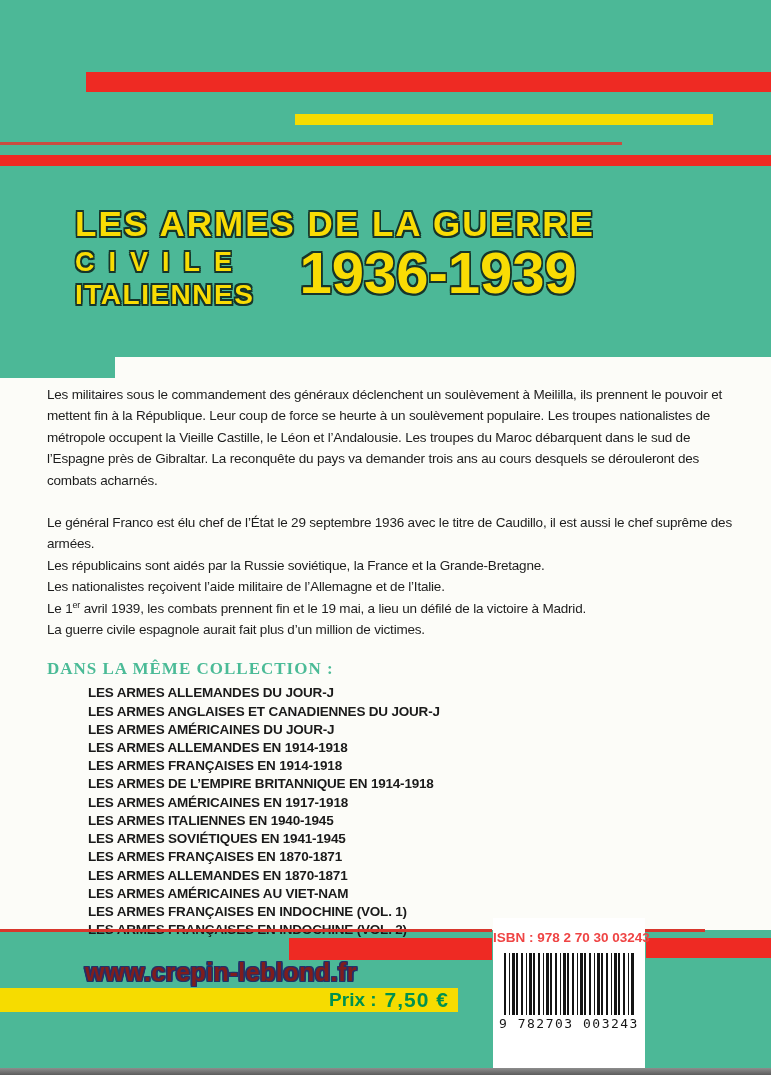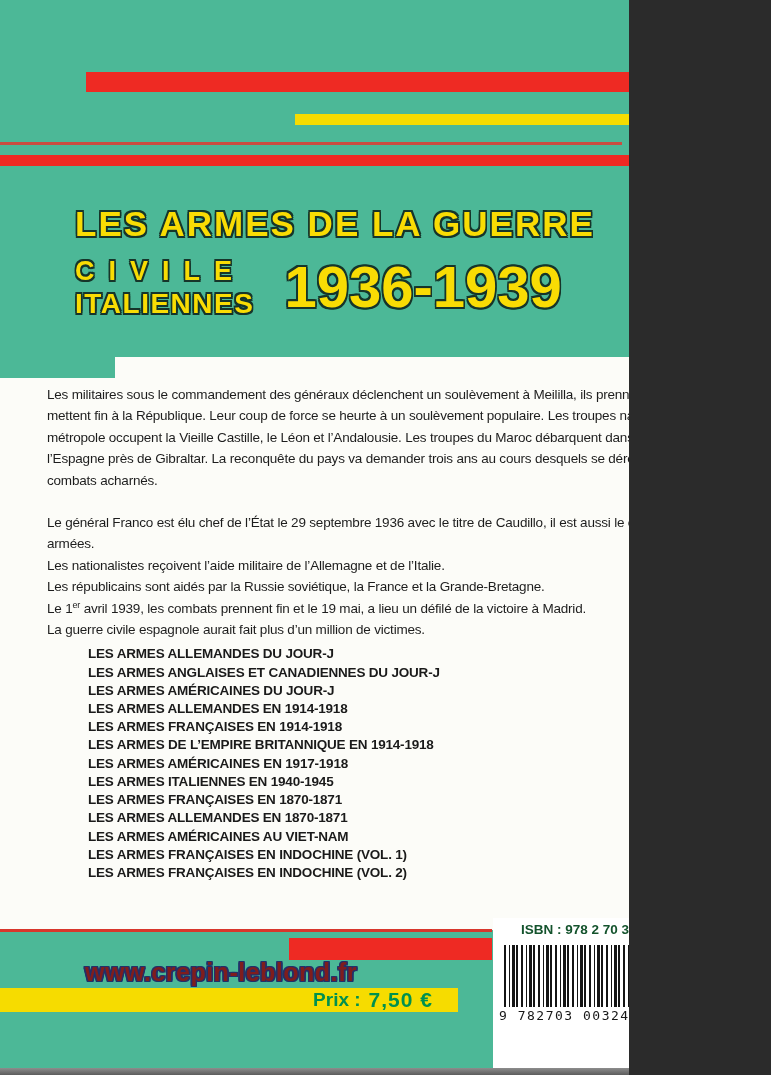--- a/index.html
+++ b/index.html
@@ -1,17 +1,17 @@
 <!DOCTYPE html>
 <html><head>
 <meta charset="utf-8">
 <style>
   html,body { margin:0; padding:0; background:#2b2b2b; }
   .page {
-    position:relative; width:629px; height:1075px; overflow:hidden;
+    position:relative; width:771px; height:1075px; overflow:hidden;
     background:#4cb897;
     font-family:"Liberation Sans", sans-serif;
     text-decoration:underline;
   }
 
   
   .bar { position:absolute; }
   .red-bar-1   { left:86px;  top:72px;  width:685px; height:20px; background:#ee2a23; }
   .yellow-bar-top { left:295px; top:114px; width:418px; height:11px; background:#f6dc00; }
   .red-line-thin-top { left:0; top:142px; width:622px; height:3px; background:#e03a30; opacity:.85; }
@@ -20,21 +20,21 @@
   
   .title-block { position:absolute; left:75px; top:204px; color:#f9dc04; }
   .ttl-outline {
     text-shadow:
       -1.6px -1.6px 0 #16352a, 1.6px -1.6px 0 #16352a,
       -1.6px  1.6px 0 #16352a, 1.6px  1.6px 0 #16352a,
       -1.6px  0 0 #16352a, 1.6px 0 0 #16352a,
       0 -1.6px 0 #16352a, 0 1.6px 0 #16352a;
   }
   .title-line1 { font-size:35px; font-weight:bold; letter-spacing:2px; white-space:nowrap; }
-  .title-row2  { display:flex; align-items:flex-end; margin-top:12px; }
+  .title-row2  { display:flex; align-items:flex-start; margin-top:3px;gap:15px; }
   .title-col-left { display:flex; flex-direction:column; }
   .title-civile    { font-size:27px; font-weight:bold; letter-spacing:14px; white-space:nowrap; }
   .title-espagnole { font-size:28px; font-weight:bold; letter-spacing:1.5px; margin-top:1px; white-space:nowrap; }
   .title-years { font-size:58px; font-weight:bold; letter-spacing:0px; margin-left:30px; margin-top:-8px; white-space:nowrap; }
 
   
   .content-area {
     position:absolute; left:0; top:357px; width:771px; height:573px;
     background:#fcfcf8; color:#1d1d1d;
   }
@@ -72,33 +72,33 @@
     text-shadow:
       -1.4px -1.4px 0 #233069, 1.4px -1.4px 0 #233069,
       -1.4px  1.4px 0 #233069, 1.4px  1.4px 0 #233069,
       -1.4px  0 0 #233069, 1.4px 0 0 #233069,
       0 -1.4px 0 #233069, 0 1.4px 0 #233069;
   }
 
   .price-bar {
     position:absolute; left:0; top:988px; width:458px; height:24px;
     background:#f6dc00; display:flex; align-items:center; justify-content:flex-end;
-    padding-right:25px; box-sizing:border-box;
+    padding-right:9px; box-sizing:border-box;
   }
   .price-label { color:#00914f; font-weight:bold; font-size:19px; margin-right:8px; }
   .price-value { color:#00914f; font-weight:bold; font-size:21px; letter-spacing:1px; }
 
   
   .isbn-box {
     position:absolute; left:493px; top:918px; width:152px; height:150px;
     background:#ffffff; text-align:center;
   }
   .isbn-text {
-    margin-top:4px; font-size:13.5px; font-weight:bold; color:#14532d;
-    letter-spacing:0px; white-space:nowrap;padding-left:28px;
+    margin-top:12px; font-size:13.5px; font-weight:bold; color:#ef4444;
+    letter-spacing:0px; white-space:nowrap;
   }
   .barcode {
     margin:8px auto 0 auto; width:130px; height:62px;
     background-image: repeating-linear-gradient(90deg,
       #141414 0px, #141414 2px,
       #ffffff 2px, #ffffff 5px,
       #141414 5px, #141414 6px,
       #ffffff 6px, #ffffff 8px,
       #141414 8px, #141414 11px,
       #ffffff 11px, #ffffff 12px,
@@ -136,36 +136,38 @@
 
   <div class="content-area">
     <div class="green-step"></div>
     <div class="text-col">
 
 
       <p class="para body-text">Les militaires sous le commandement des généraux déclenchent un soulèvement à Meililla, ils prennent le pouvoir et mettent fin à la République. Leur coup de force se heurte à un soulèvement populaire. Les troupes nationalistes de métropole occupent la Vieille Castille, le Léon et l’Andalousie. Les troupes du Maroc débarquent dans le sud de l’Espagne près de Gibraltar. La reconquête du pays va demander trois ans au cours desquels se dérouleront des combats acharnés.</p>
 
       <div class="para body-text para3">
         <p>Le général Franco est élu chef de l’État le 29 septembre 1936 avec le titre de Caudillo, il est aussi le chef suprême des armées.</p>
+        <p>Les républicains sont aidés par la Russie soviétique, la France et la Grande-Bretagne.</p>
         <p>Les nationalistes reçoivent l’aide militaire de l’Allemagne et de l’Italie.</p>
-        <p>Les républicains sont aidés par la Russie soviétique, la France et la Grande-Bretagne.</p>
         <p><span>Le 1</span><sup>er</sup><span> avril 1939, les combats prennent fin et le 19 mai, a lieu un défilé de la victoire à Madrid.</span></p>
         <p>La guerre civile espagnole aurait fait plus d’un million de victimes.</p>
       </div>
 
+      <div class="collection-heading">DANS LA MÊME COLLECTION  :</div>
 
       <div class="collection-list">
           <div class="collection-item">LES ARMES ALLEMANDES DU JOUR-J</div>
           <div class="collection-item">LES ARMES ANGLAISES ET CANADIENNES DU JOUR-J</div>
           <div class="collection-item">LES ARMES AMÉRICAINES DU JOUR-J</div>
           <div class="collection-item">LES ARMES ALLEMANDES EN 1914-1918</div>
           <div class="collection-item">LES ARMES FRANÇAISES EN 1914-1918</div>
           <div class="collection-item">LES ARMES DE L’EMPIRE BRITANNIQUE EN 1914-1918</div>
           <div class="collection-item">LES ARMES AMÉRICAINES EN 1917-1918</div>
           <div class="collection-item">LES ARMES ITALIENNES EN 1940-1945</div>
+          <div class="collection-item">LES ARMES SOVIÉTIQUES EN 1941-1945</div>
           <div class="collection-item">LES ARMES FRANÇAISES EN 1870-1871</div>
           <div class="collection-item">LES ARMES ALLEMANDES EN 1870-1871</div>
           <div class="collection-item">LES ARMES AMÉRICAINES AU VIET-NAM</div>
           <div class="collection-item">LES ARMES FRANÇAISES EN INDOCHINE (VOL. 1)</div>
           <div class="collection-item">LES ARMES FRANÇAISES EN INDOCHINE (VOL. 2)</div>
         </div>
 
     </div>
   </div>
 

